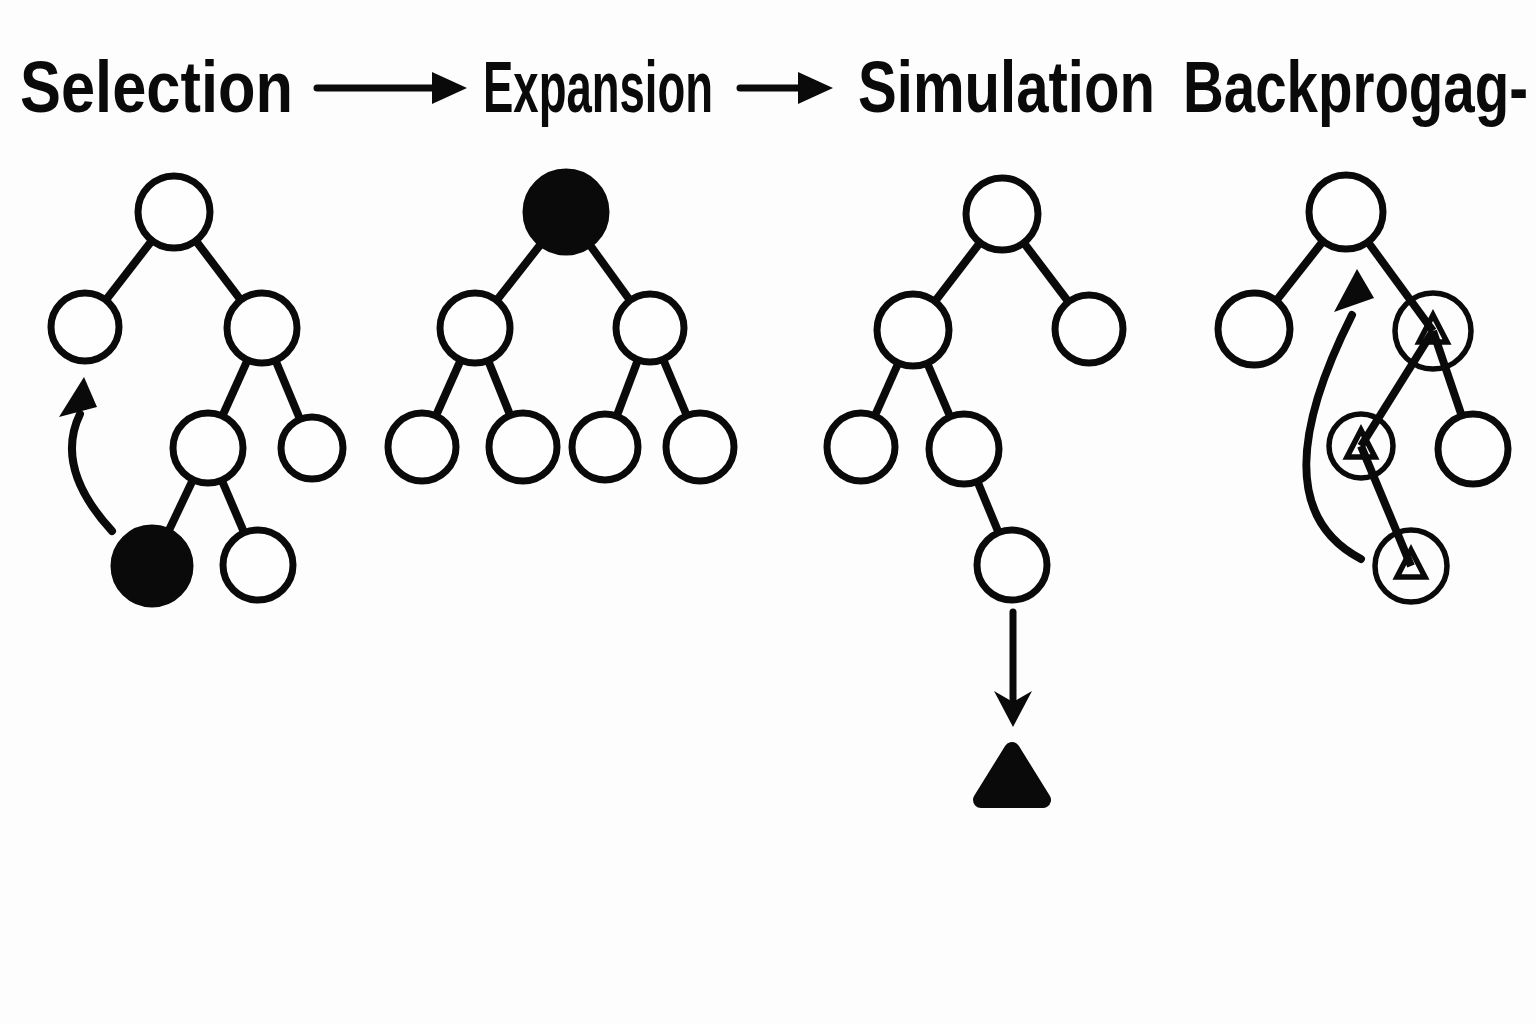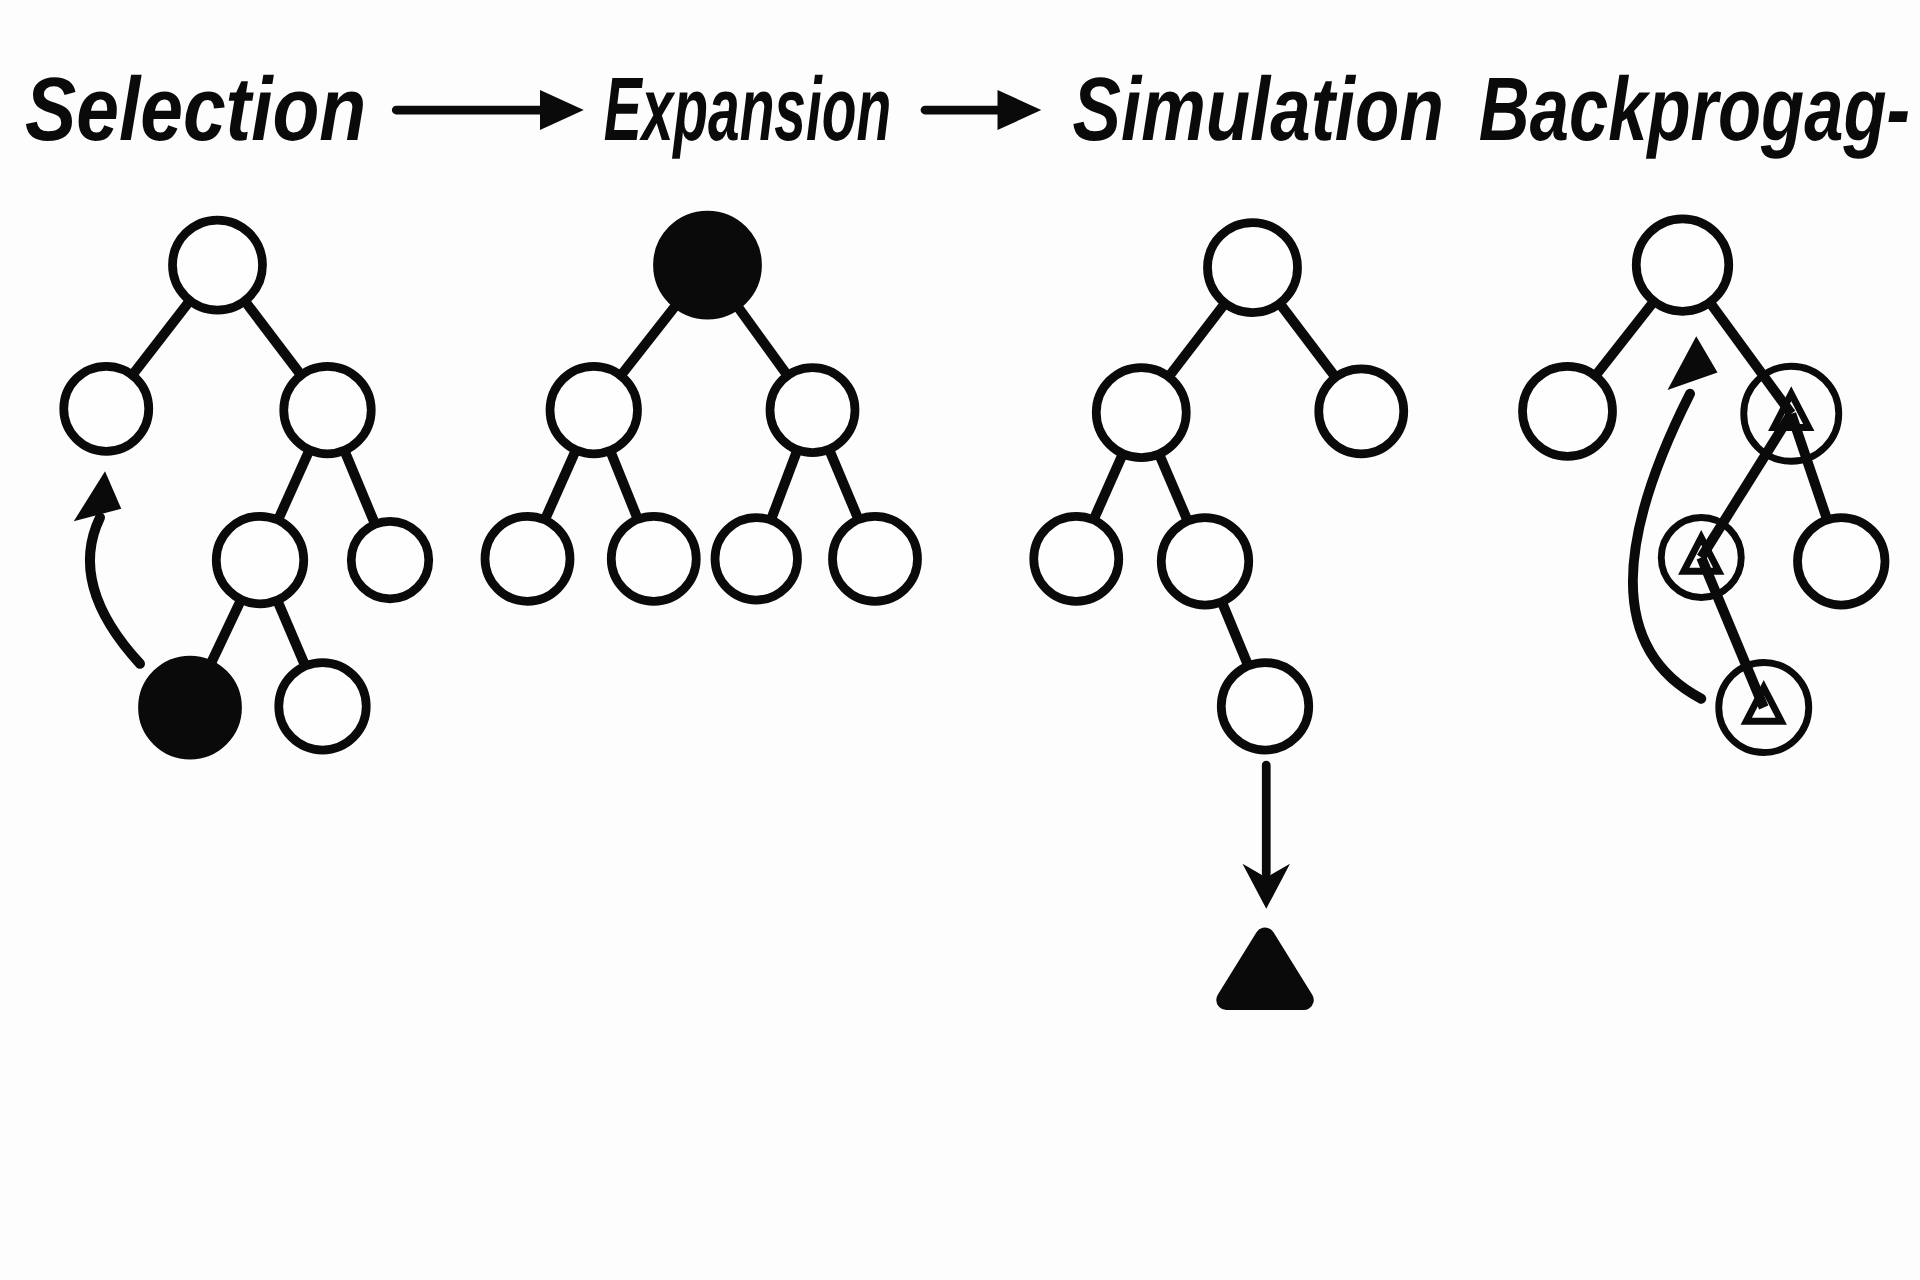--- a/index.html
+++ b/index.html
@@ -1,18 +1,18 @@
 <!DOCTYPE html>
 <html style="--ink: #0a0a0a; --paper: #fdfdfd; --nodefill: #fefefe;"><head>
 <meta charset="utf-8">
 <style>
   :root{ --ink:#0a0a0a; --paper:#fdfdfd; --nodefill:#fefefe; }
   *{ margin:0; padding:0; box-sizing:border-box; }
   html,body{ width:1536px; height:1024px; background:var(--paper); overflow:hidden; }
-  #figure-wrap{ position:relative; width:1536px; height:1024px; background:var(--paper);font-style:italic; }
+  #figure-wrap{ position:relative; width:1536px; height:1024px; background:var(--paper); }
   svg{ display:block; }
 
   text.phase{
     font-family:"Liberation Sans", sans-serif;
     font-weight:700;
     font-size:72px;
     fill:var(--ink);
   }
   .edge{ stroke:var(--ink); stroke-width:8; stroke-linecap:butt; }
   .node{ fill:var(--nodefill); stroke:var(--ink); stroke-width:7; }

